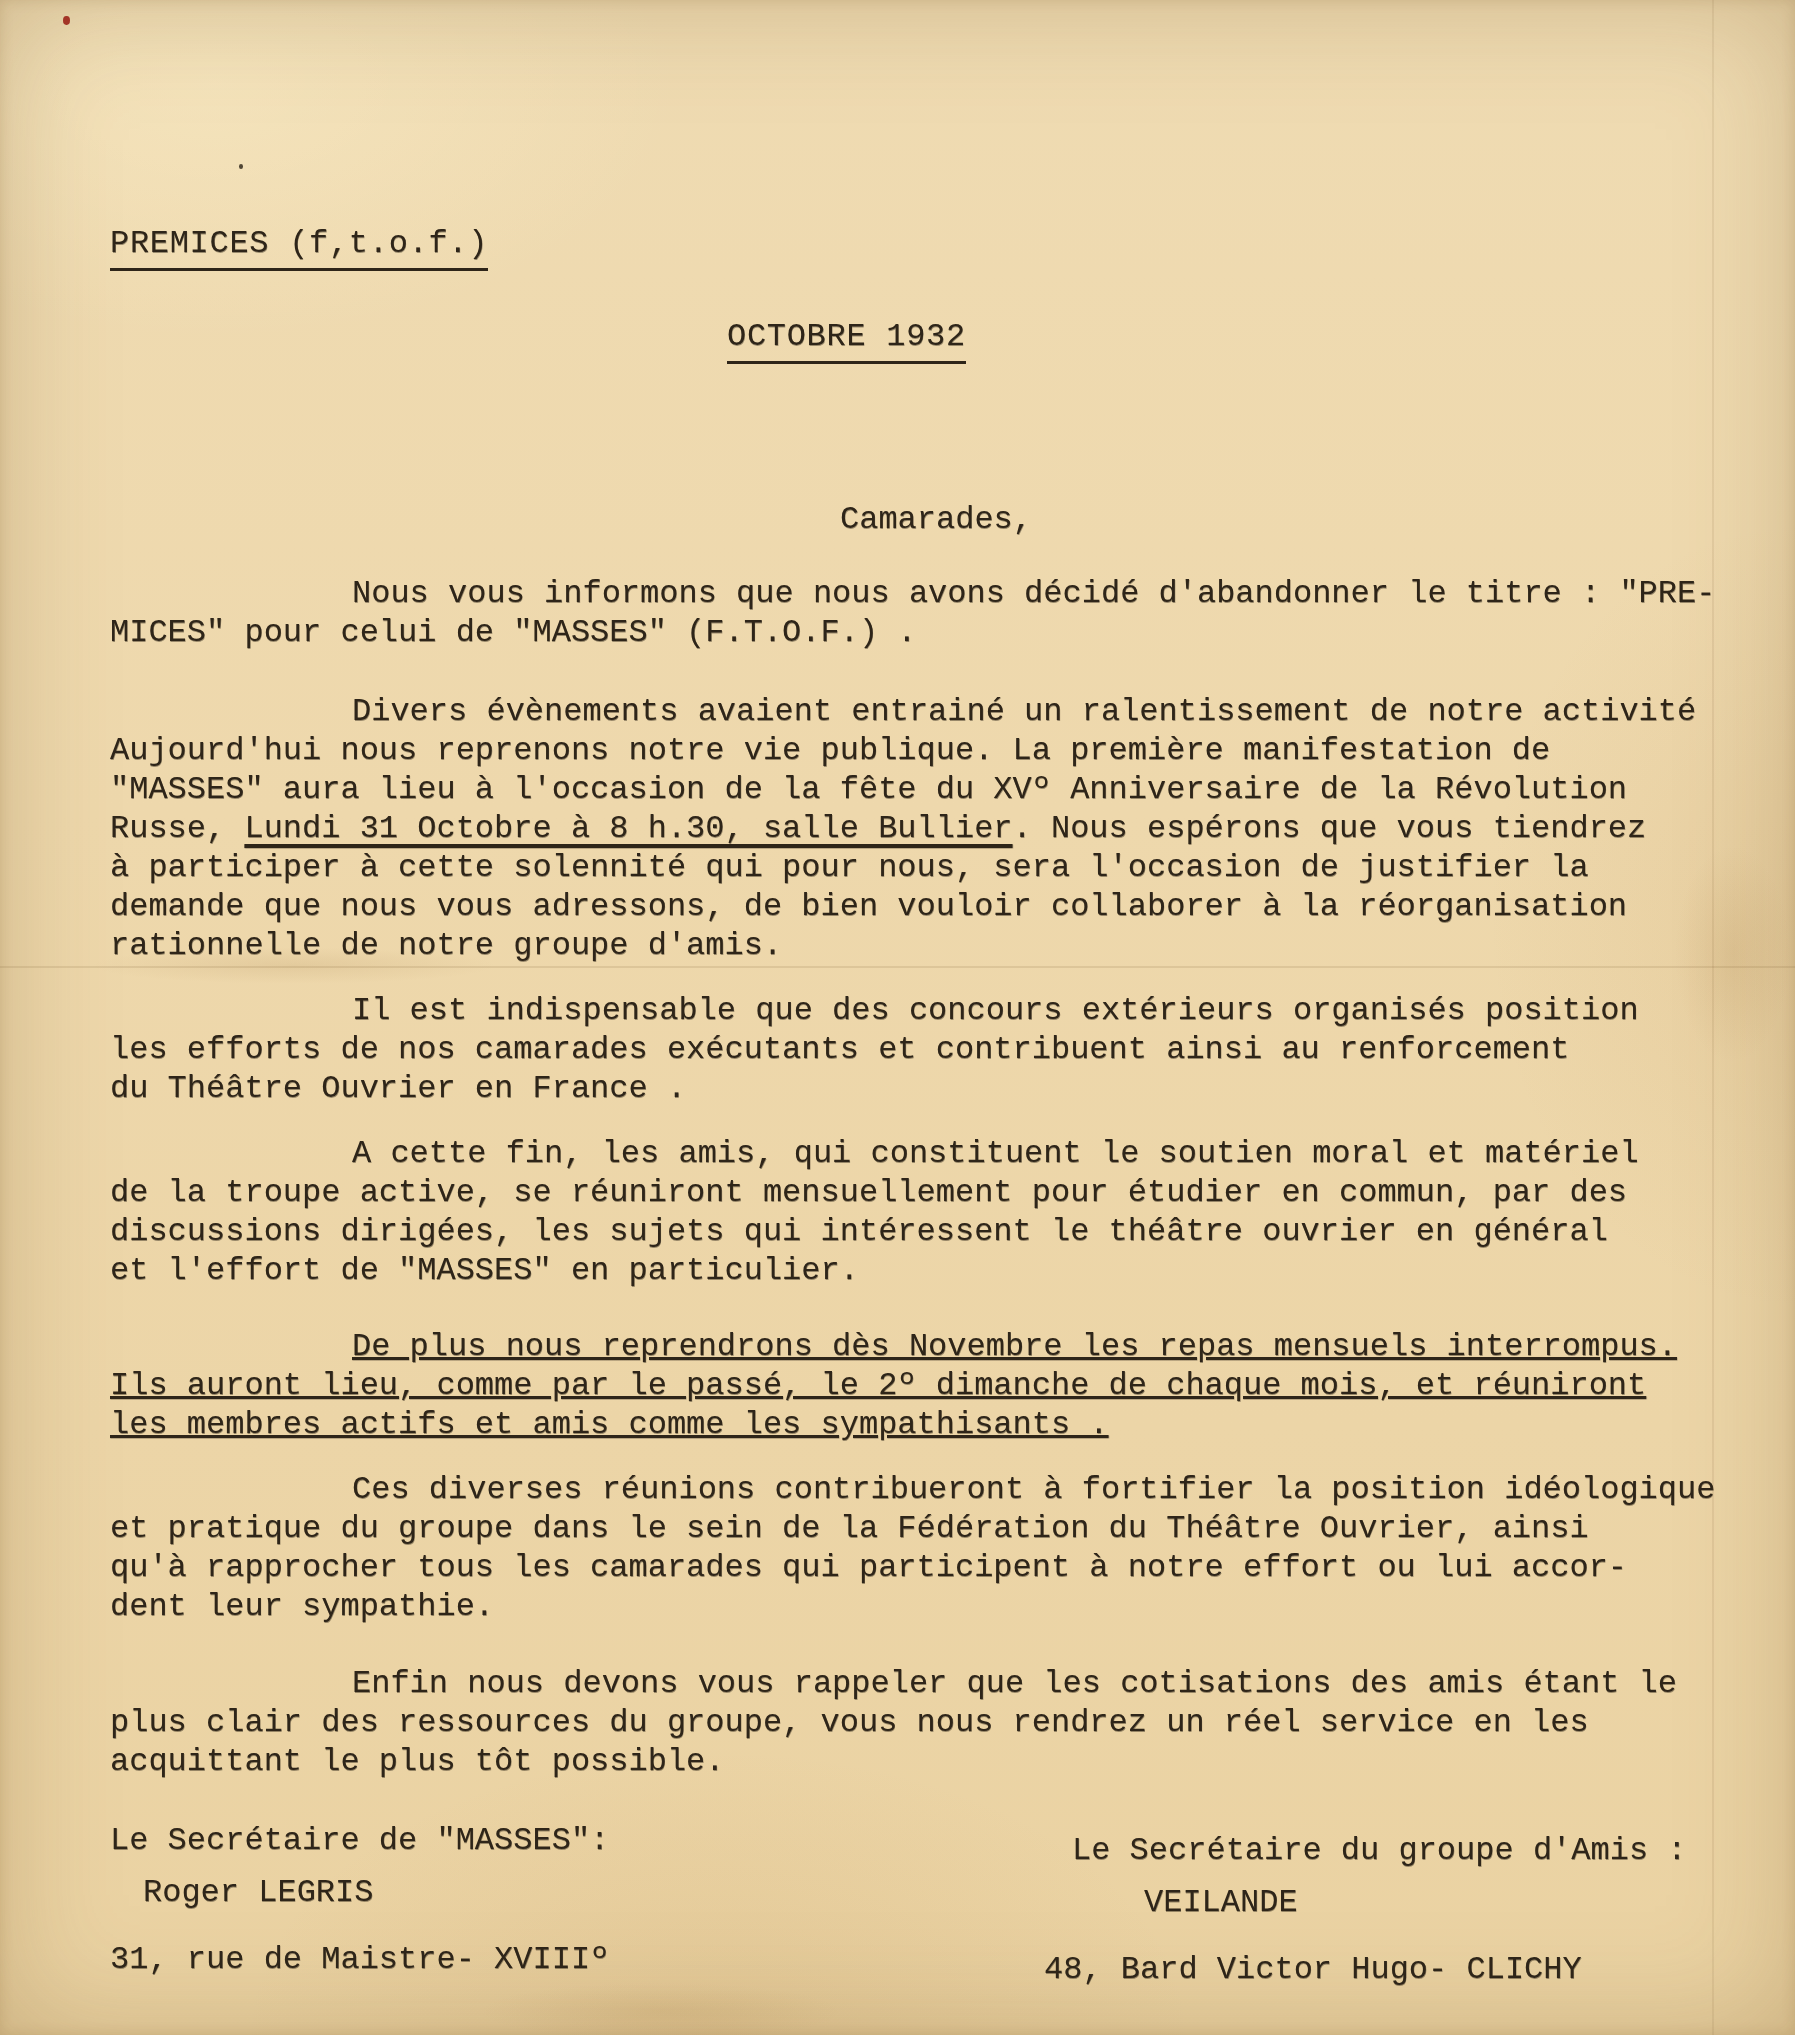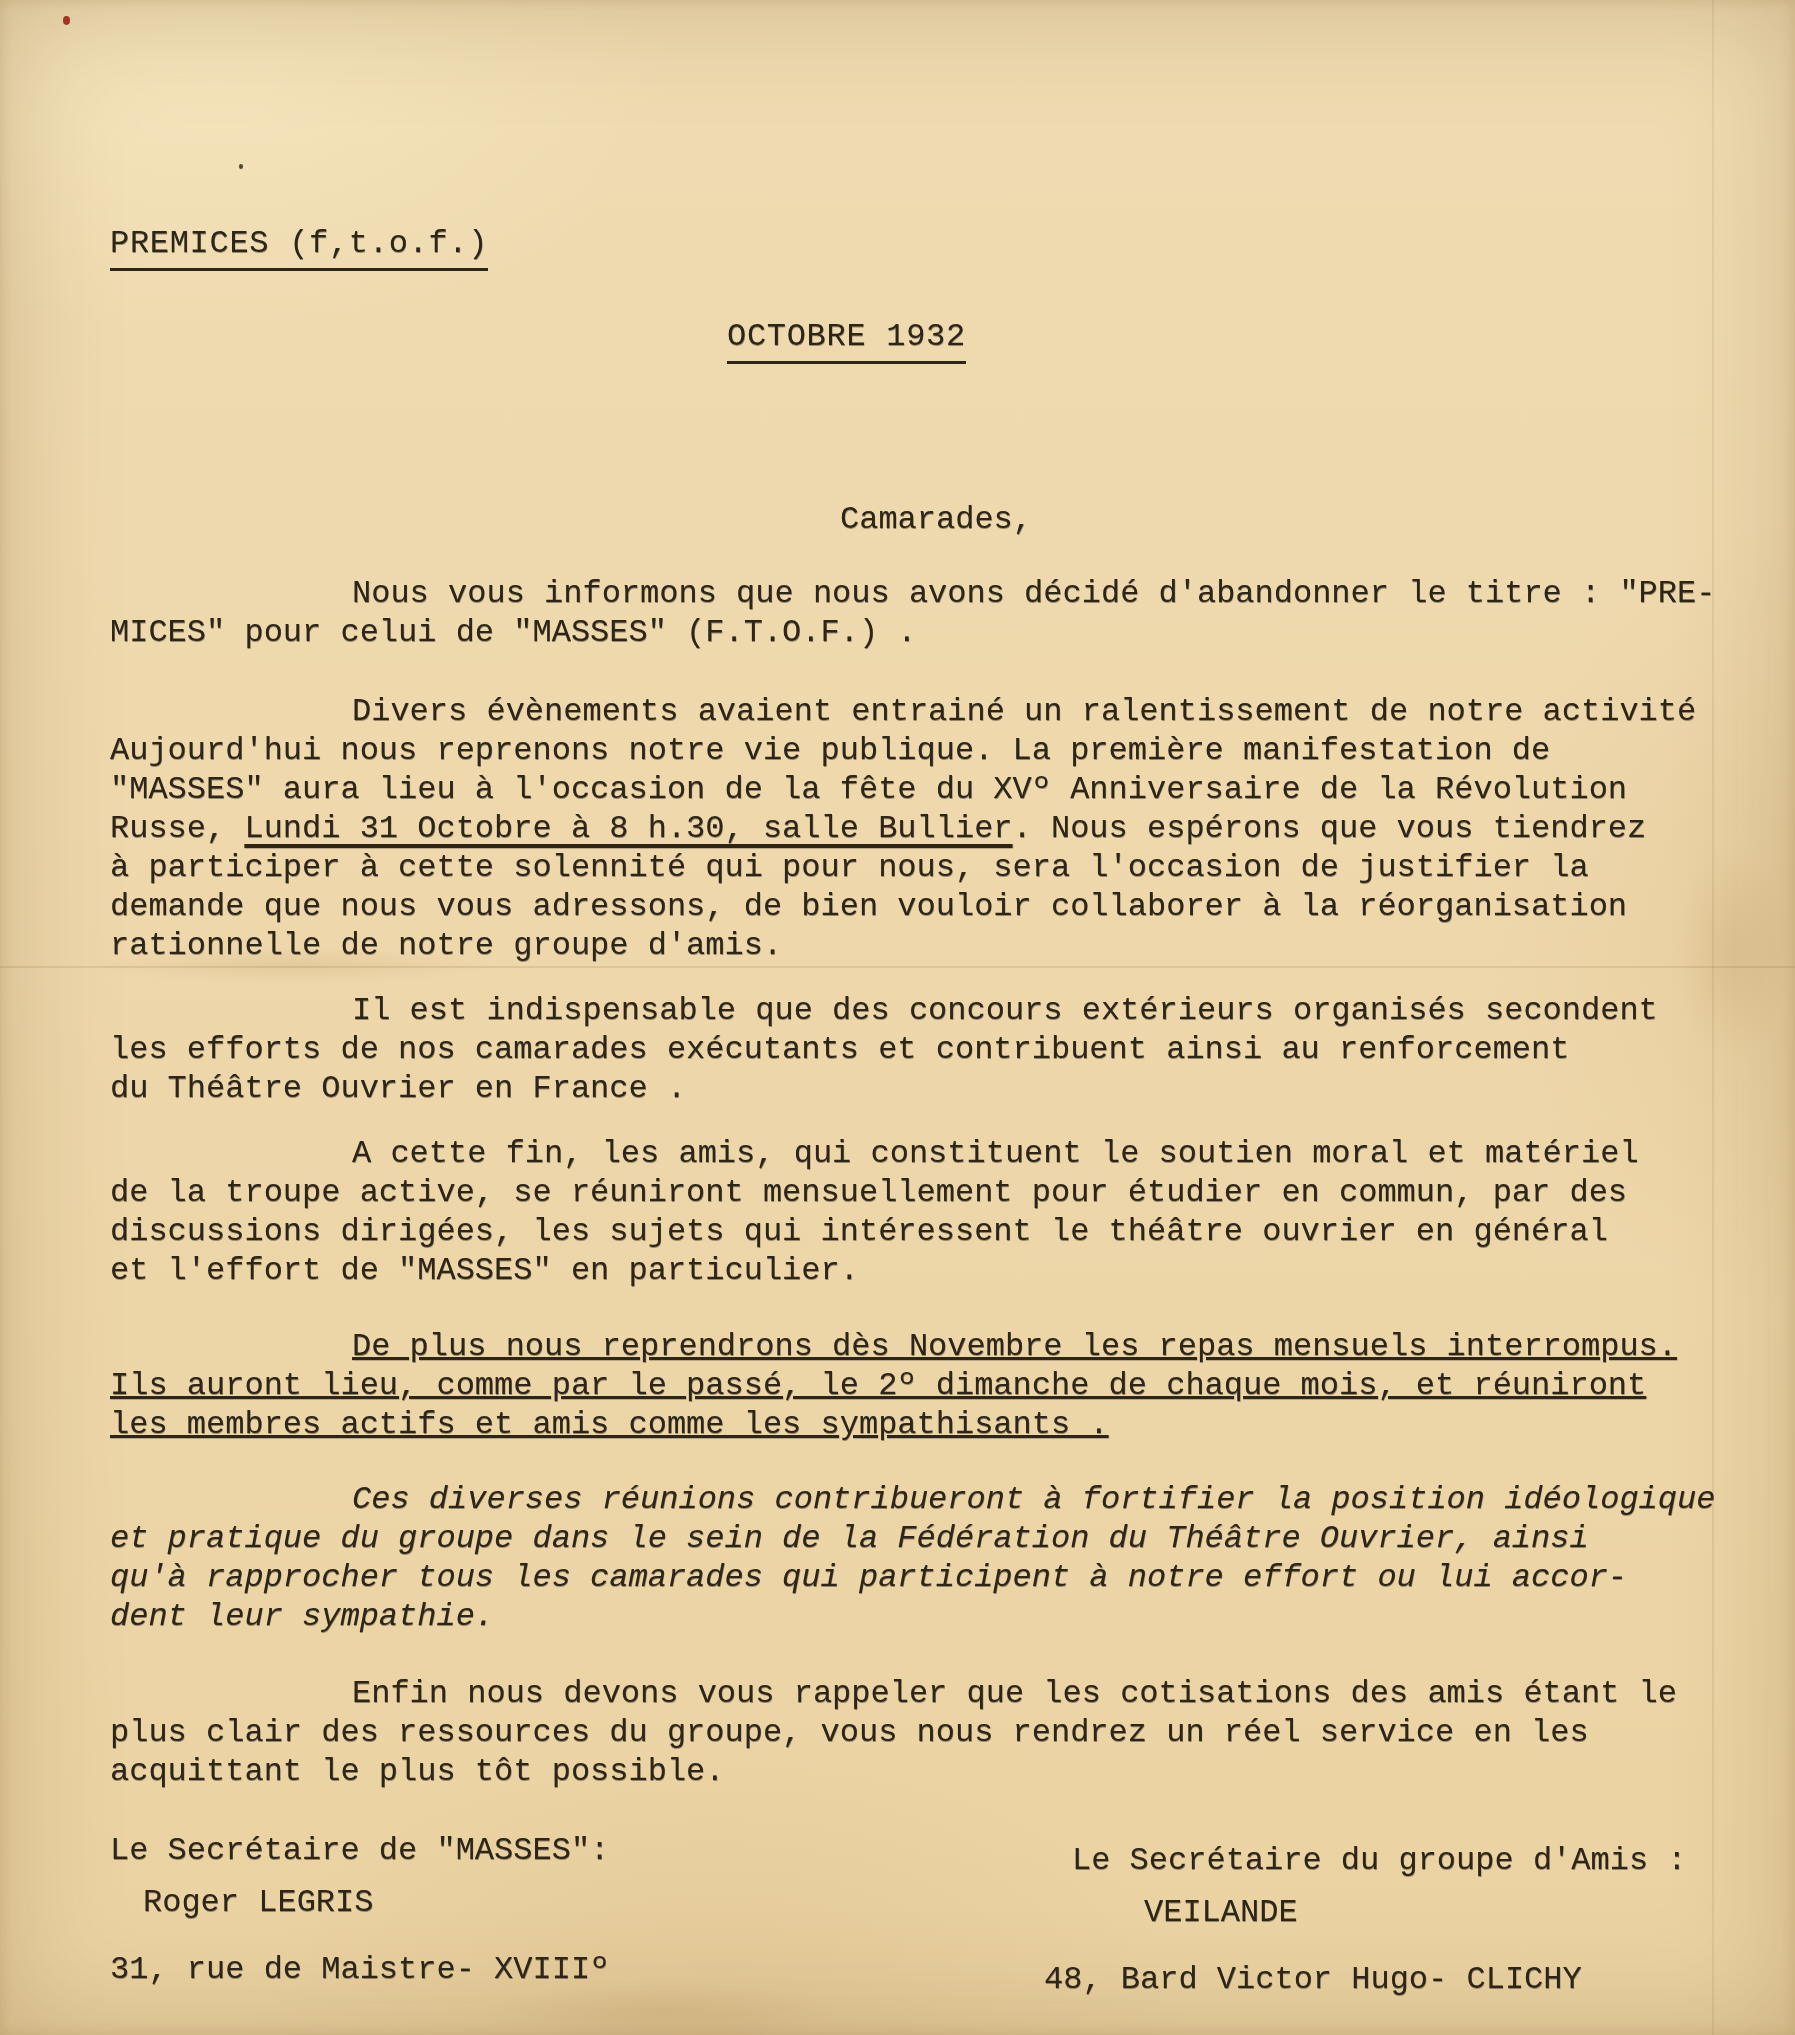--- a/index.html
+++ b/index.html
@@ -51,21 +51,21 @@
   .para {
     margin: 0;
     white-space: pre-wrap;
     text-indent: 242px;
   }
   .p1 { margin-top: 35px; }
   .p2 { margin-top: 40px; }
   .p3 { margin-top: 26px; }
   .p4 { margin-top: 26px; }
   .p5 { margin-top: 37px; text-decoration: underline; }
-  .p6 { margin-top: 36px; font-style: italic; }
+  .p6 { margin-top: 26px; }
   .p7 { margin-top: 38px; }
   .inline-underline {
     text-decoration: underline;
     text-decoration-thickness: 3.7px;
     text-underline-offset: 7.3px;
   }
   .footer {
     margin-top: 40px;
     display: flex;
     align-items: flex-start;
@@ -142,21 +142,21 @@
 MICES" pour celui de "MASSES" (F.T.O.F.) .</span></p>
 
   <p class="para p2"><span>Divers évènements avaient entrainé un ralentissement de notre activité
 Aujourd'hui nous reprenons notre vie publique. La première manifestation de
 "MASSES" aura lieu à l'occasion de la fête du XVº Anniversaire de la Révolution
 Russe, </span><span class="inline-underline">Lundi 31 Octobre à 8 h.30, salle Bullier</span><span>. Nous espérons que vous tiendrez
 à participer à cette solennité qui pour nous, sera l'occasion de justifier la
 demande que nous vous adressons, de bien vouloir collaborer à la réorganisation
 rationnelle de notre groupe d'amis.</span></p>
 
-  <p class="para p3"><span>Il est indispensable que des concours extérieurs organisés secondent
+  <p class="para p3"><span>Il est indispensable que des concours extérieurs organisés position
 les efforts de nos camarades exécutants et contribuent ainsi au renforcement
 du Théâtre Ouvrier en France .</span></p>
 
   <p class="para p4"><span>A cette fin, les amis, qui constituent le soutien moral et matériel
 de la troupe active, se réuniront mensuellement pour étudier en commun, par des
 discussions dirigées, les sujets qui intéressent le théâtre ouvrier en général
 et l'effort de "MASSES" en particulier.</span></p>
 
   <p class="para p5"><span>De plus nous reprendrons dès Novembre les repas mensuels interrompus.
 Ils auront lieu, comme par le passé, le 2º dimanche de chaque mois, et réuniront

